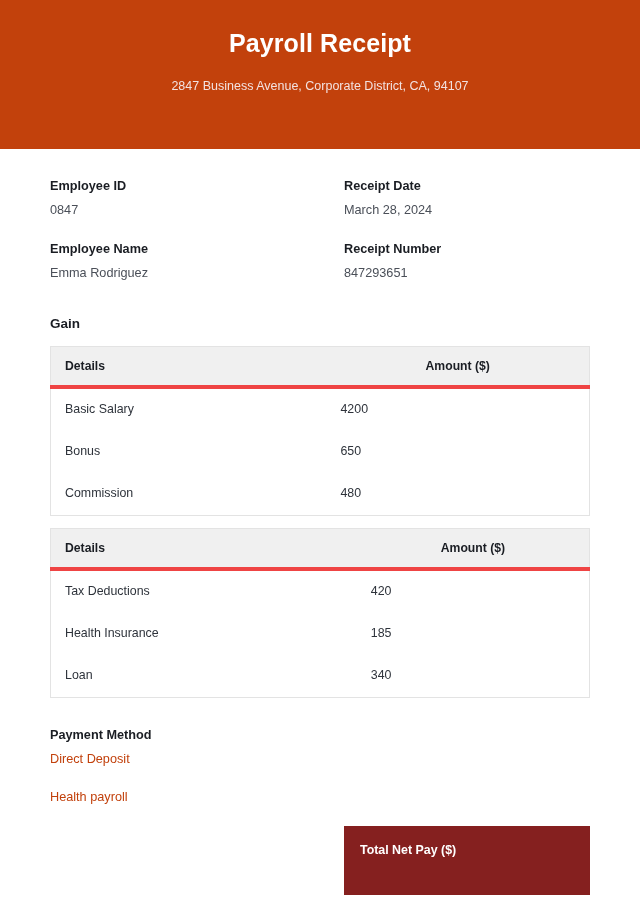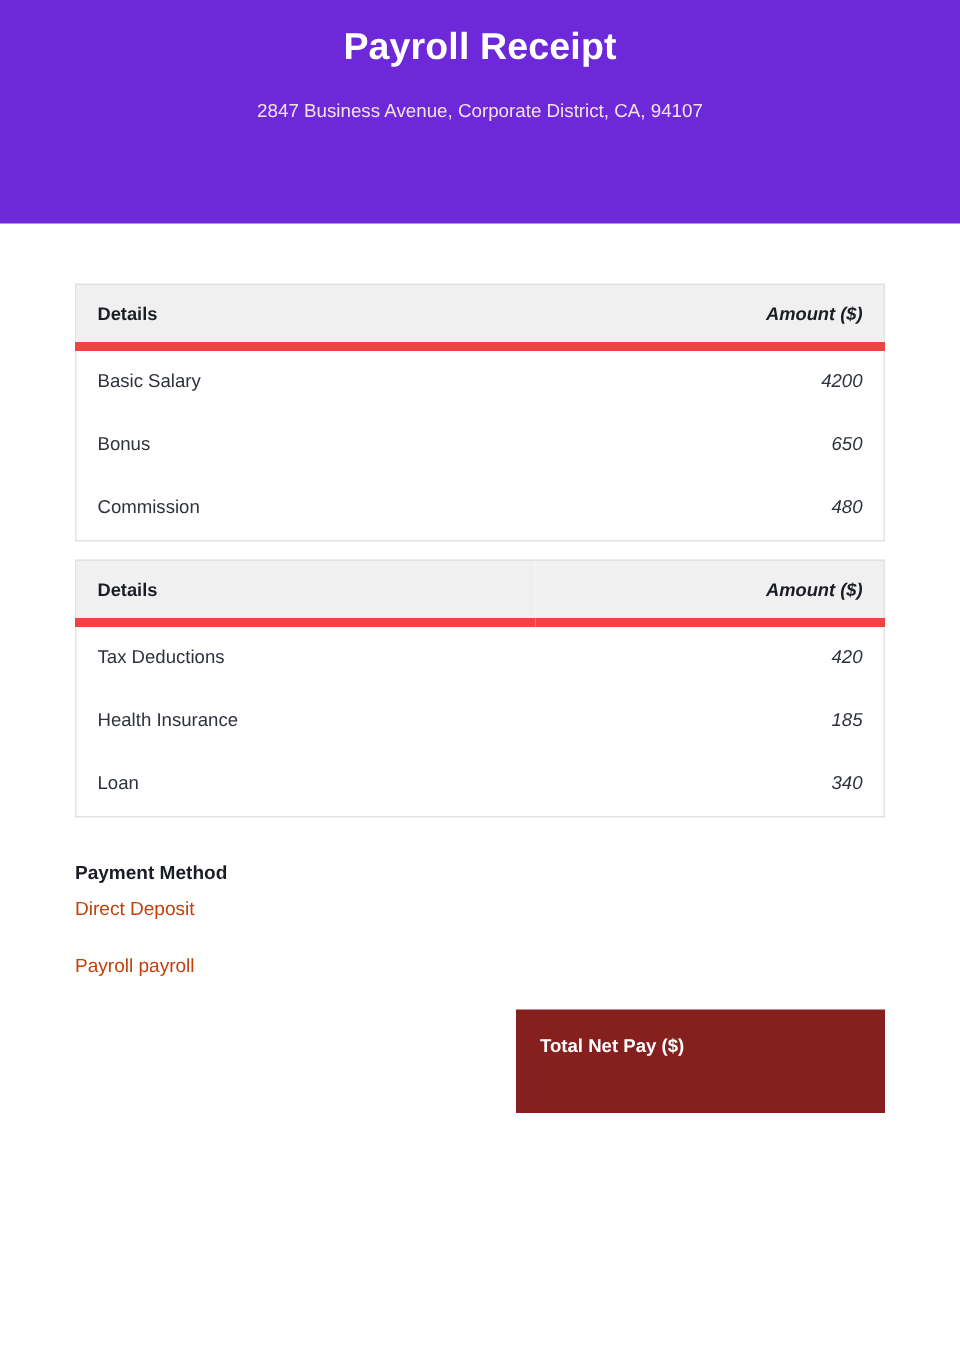--- a/index.html
+++ b/index.html
@@ -20,23 +20,23 @@
     width: 640px;
     height: 905px;
     background: #ffffff;
     position: relative;
     display: flex;
     flex-direction: column;
   }
 
   
   .header {
-    background: #6d28d9;
-    color: #ffffff;
-    padding: 16px 40px 26px;
+    background: #c2410c;
+    color: #ffffff;
+    padding: 28px 40px 26px;
     text-align: center;
     height: 149px;
     display: flex;
     flex-direction: column;
     align-items: center;
     justify-content: flex-start;
   }
 
   .header-title {
     font-size: 25px;
@@ -111,32 +111,30 @@
     border-collapse: collapse;
     background: #ffffff;
   }
 
   .table thead th {
     background: #f0f0f0;
     font-size: 12.2px;
     font-weight: bold;
     color: #1a1d23;
     padding: 12px 14px;
-    border-bottom: 6px solid #ef4444;
+    border-bottom: 4px solid #ef4444;
   }
 
   .table th.col-details,
   .table td.col-details {
     text-align: left;
   }
 
   .table th.col-amount,
   .table td.col-amount {
-    text-align: right;
-    font-style: italic;
   }
 
   .table tbody td {
     font-size: 12.4px;
     color: #2e333b;
     padding: 12px 14px;
     font-weight: normal;
     border: none;
   }
 
@@ -192,22 +190,41 @@
 
 <div class="receipt">
 
   <div class="header">
     <div class="header-title">Payroll Receipt</div>
     <div class="header-line">2847 Business Avenue, Corporate District, CA, 94107</div>
   </div>
 
   <div class="body">
 
+    <div class="meta-grid">
+      <div class="meta-cell">
+        <div class="meta-label">Employee ID</div>
+        <div class="meta-value">0847</div>
+      </div>
+      <div class="meta-cell">
+        <div class="meta-label">Receipt Date</div>
+        <div class="meta-value">March 28, 2024</div>
+      </div>
+      <div class="meta-cell">
+        <div class="meta-label">Employee Name</div>
+        <div class="meta-value">Emma Rodriguez</div>
+      </div>
+      <div class="meta-cell">
+        <div class="meta-label">Receipt Number</div>
+        <div class="meta-value">847293651</div>
+      </div>
+    </div>
 
     <div class="section">
+      <div class="section-title">Gain</div>
       <table class="table">
         <thead>
           <tr>
             <th class="col-details">Details</th>
             <th class="col-amount">Amount ($)</th>
           </tr>
         </thead>
         <tbody>
           <tr>
             <td class="col-details">Basic Salary</td>
@@ -249,21 +266,21 @@
         </tbody>
       </table>
     </div>
 
     <div class="footer-meta">
       <div class="footer-block">
         <div class="footer-label">Payment Method</div>
         <div class="footer-value">Direct Deposit</div>
       </div>
       <div class="footer-block">
-        <div class="footer-value">Payroll payroll</div>
+        <div class="footer-value">Health payroll</div>
       </div>
     </div>
 
     <div class="total-row">
       <div class="total-box">
         <div class="total-label">Total Net Pay ($)</div>
 
       </div>
     </div>
 

